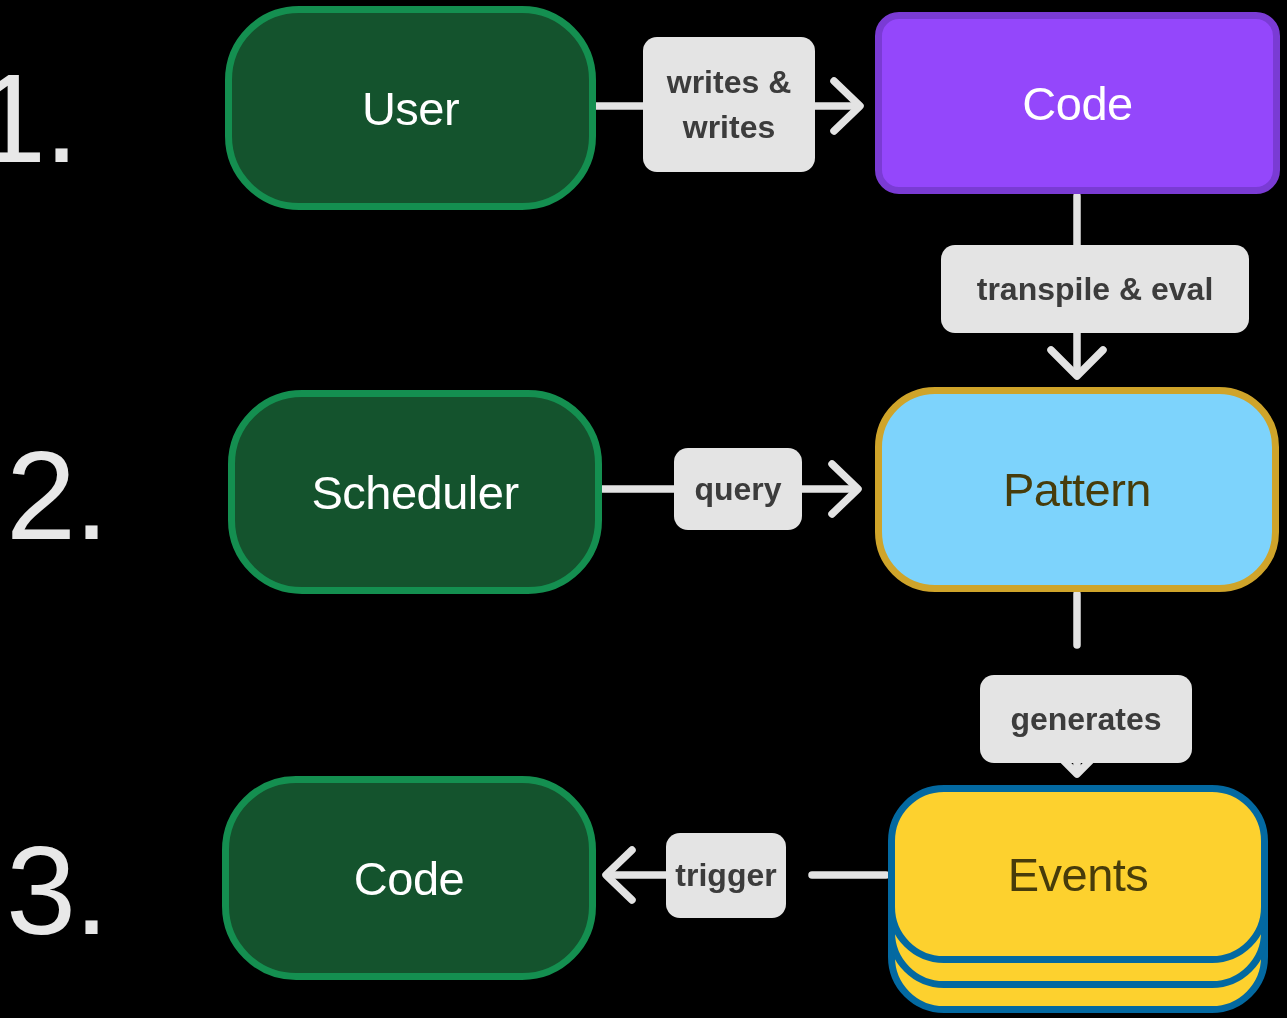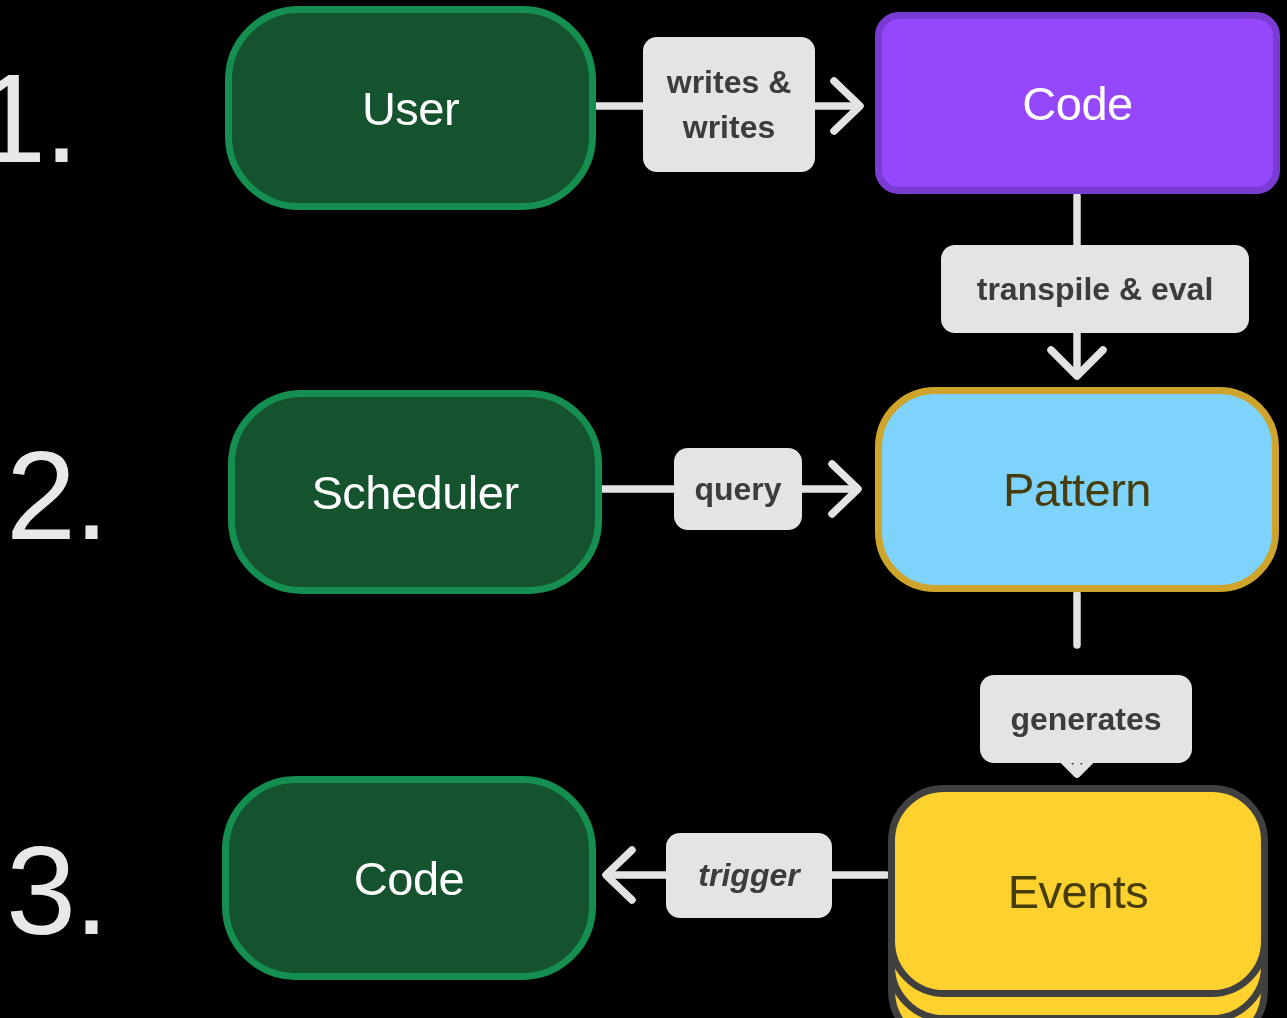--- a/index.html
+++ b/index.html
@@ -49,23 +49,23 @@
   .node.yellow {
     background: #7dd3fc;
     border-color: #cfa42a;
     color: #473c0b;
     border-radius: 60px;
   }
   .events-card {
     position: absolute;
     left: 888px;
     width: 380px;
-    height: 212px;
+    height: 178px;
     background: #fdd12e;
-    border: 7px solid #404040;
+    border: 7px solid #0369a1;
     border-radius: 56px;
   }
   .events-main {
     display: flex;
     align-items: center;
     justify-content: center;
     font-size: 47px;
     font-weight: 400;
     color: #473c0b;
     letter-spacing: -0.5px;
@@ -166,21 +166,21 @@
   </div>
 
   <div class="edge-label" style="left:980px; top:645px; width:212px; height:88px;margin-top:30px;">
     <span>generates</span>
   </div>
 
   <div class="node green" style="left:222px; top:776px; width:374px; height:204px;">
     <span>Code</span>
   </div>
 
-  <div class="edge-label" style="left:666px; top:833px; width:166px; height:85px;font-style:italic;">
+  <div class="edge-label" style="left:666px; top:833px; width:120px; height:85px;">
     <span>trigger</span>
   </div>
 
   <div class="events-card" style="top:835px; z-index:1;"></div>
   <div class="events-card" style="top:810px; z-index:2;"></div>
   <div class="events-card events-main" style="top:785px; z-index:3;">
     <span>Events</span>
   </div>
 
 </div>

